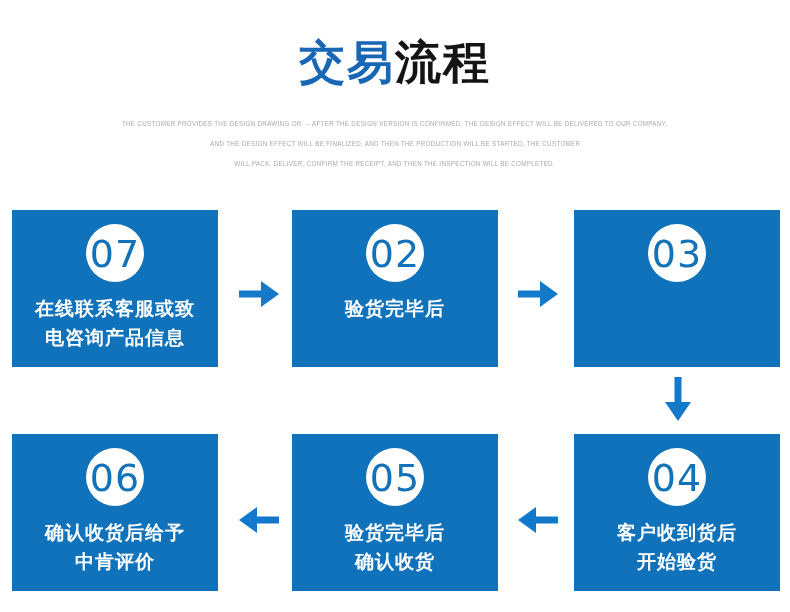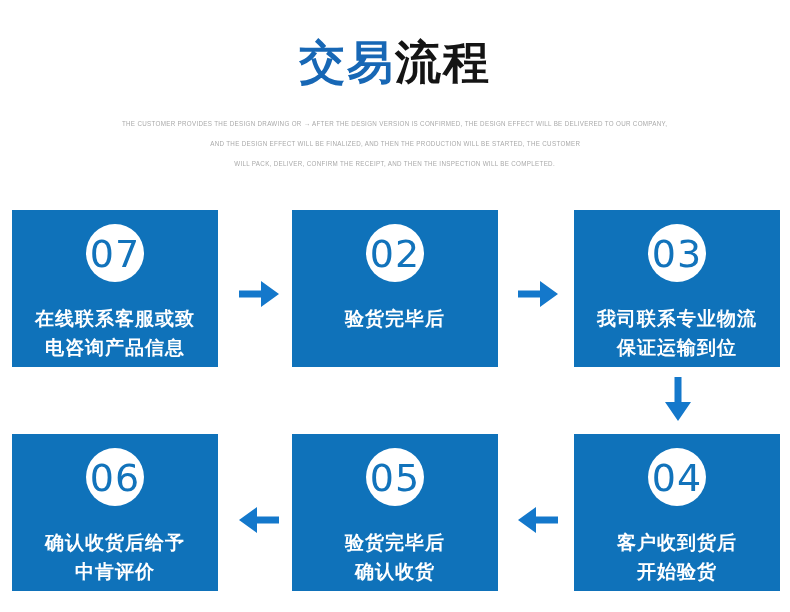--- a/index.html
+++ b/index.html
@@ -30,21 +30,21 @@
   .s1{left:12px;top:210px;}  .s2{left:292px;top:210px;}  .s3{left:574px;top:210px;}
   .s6{left:12px;top:434px;}  .s5{left:292px;top:434px;}  .s4{left:574px;top:434px;}
   .circle{
     width:58px;height:58px;border-radius:50%;background:#ffffff;
     margin:14px auto 0 auto;display:flex;align-items:center;justify-content:center;
   }
   .num{
     font-size:38px;color:#1273bb;font-weight:400;letter-spacing:1px;
     font-family:"DejaVu Sans", sans-serif;line-height:1;padding-top:2px;
   }
-  .lines{margin-top:22px;font-size:19px;font-weight:700;line-height:29px;letter-spacing:1px;}
+  .lines{margin-top:12px;font-size:19px;font-weight:700;line-height:29px;letter-spacing:1px;}
   
   .arrow{position:absolute;}
   .arrow svg{display:block;}
   .arrow path{fill:#1478cb;}
   .ar1{left:239px;top:281px;} .ar2{left:518px;top:281px;}
   .al1{left:239px;top:507px;} .al2{left:518px;top:507px;}
   .ad{left:665px;top:377px;}
 </style>
 </head>
 <body>
@@ -89,24 +89,20 @@
   <div class="arrow ar2">
     <svg width="40" height="26" viewBox="0 0 40 26">
         <path d="M0 9.5 L22 9.5 L22 0 L40 13 L22 26 L22 16.5 L0 16.5 Z"></path>
       </svg>
   </div>
 
   <div class="step s3">
     <div class="circle">
       <span class="num">03</span>
     </div>
-    <div class="lines">
-      <div>我司联系专业物流</div>
-      <div>保证运输到位</div>
-    </div>
   </div>
 
   <div class="arrow ad">
     <svg width="26" height="44" viewBox="0 0 26 44">
         <path d="M9.5 0 L16.5 0 L16.5 25 L26 25 L13 44 L0 25 L9.5 25 Z"></path>
       </svg>
   </div>
 
   <div class="step s4">
     <div class="circle">

